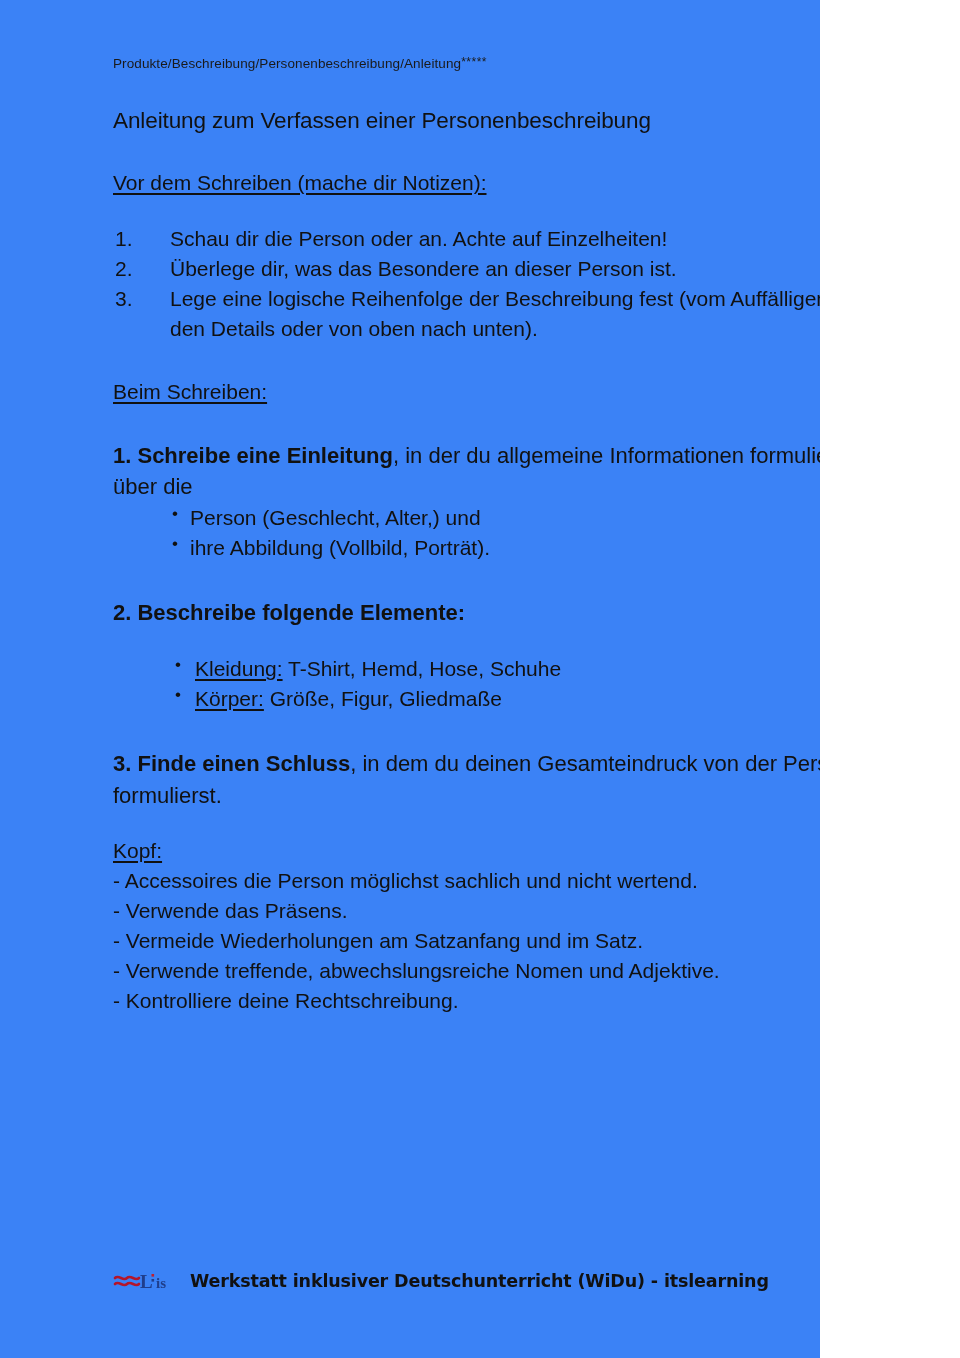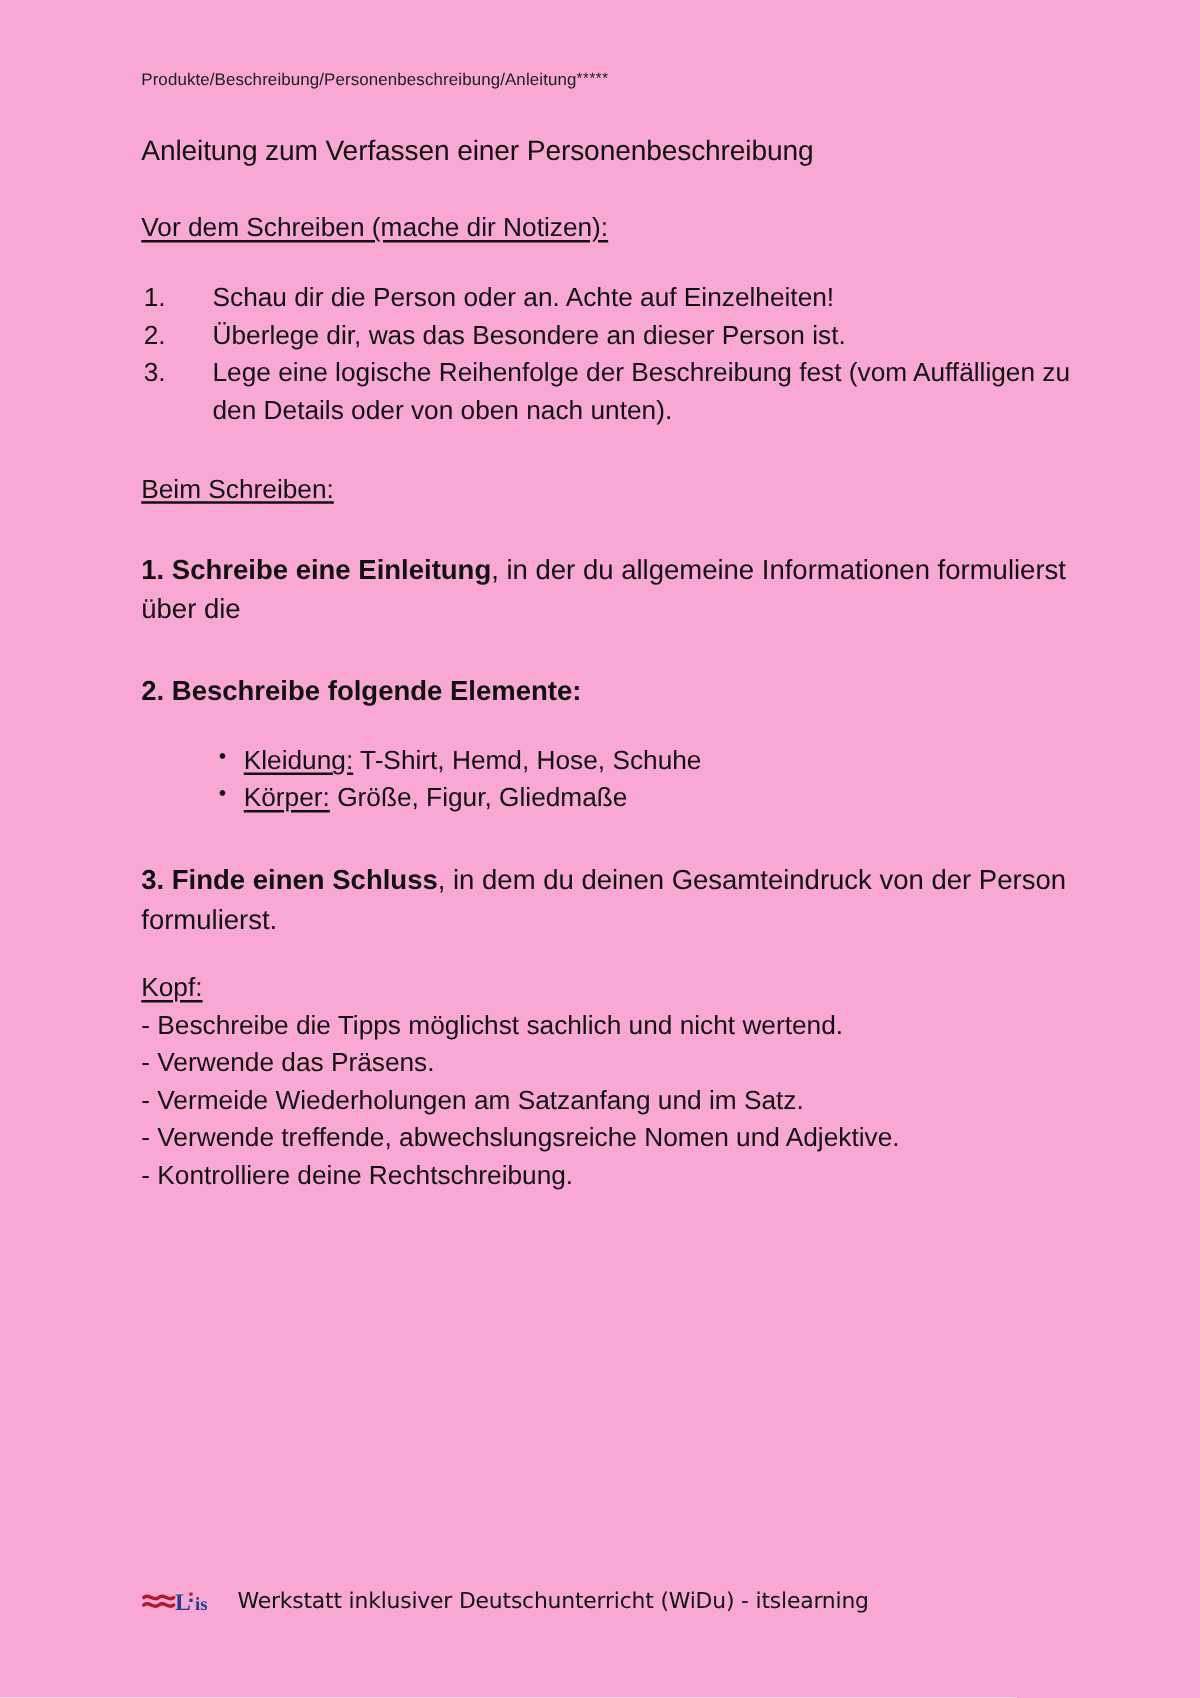--- a/index.html
+++ b/index.html
@@ -2,23 +2,23 @@
 <html><head>
 <meta charset="utf-8">
 <style>
   html, body {
     margin: 0;
     padding: 0;
     background: #ffffff;
   }
   .page {
     position: relative;
-    width: 960px;
+    width: 820px;
     height: 1358px;
-    background: #f9a8d4;
+    background: #3b82f6;
     font-family: "Liberation Sans", sans-serif;
     color: #111111;
     overflow: hidden;
   }
   .doc-header {
     position: absolute;
     left: 113px;
     top: 55px;
     font-size: 13.5px;
     letter-spacing: 0.1px;
@@ -119,21 +119,21 @@
   .footer-logo {
     width: 64px;
     height: 30px;
     display: block;
   }
   .footer-text {
     margin-left: 13px;
     font-size: 17.5px;
     color: #111111;
     font-family: "DejaVu Sans", sans-serif;
-    font-weight: 400;
+    font-weight: 700;
     letter-spacing: -0.15px;
   }
 </style>
 </head>
 <body>
 
 <div class="page">
 
   <div class="doc-header">
     <span>Produkte/Beschreibung/Personenbeschreibung/Anleitung</span><span class="stars">*****</span>
@@ -164,20 +164,24 @@
     <div class="spacer-lg"></div>
 
     <p class="section-head">Beim Schreiben:</p>
 
     <div class="spacer-lg"></div>
 
     <p class="para">
       <b>1. Schreibe eine Einleitung</b><span>, in der du allgemeine Informationen formulierst über die</span>
     </p>
 
+    <ul class="dots indent-1">
+      <li>Person (Geschlecht, Alter,) und</li>
+      <li>ihre Abbildung (Vollbild, Porträt).</li>
+    </ul>
 
     <div class="spacer-lg"></div>
 
     <p class="para">
       <b>2. Beschreibe folgende Elemente:</b>
     </p>
 
     <div class="spacer-md"></div>
 
     <ul class="dots indent-2">
@@ -192,21 +196,21 @@
     <div class="spacer-lg"></div>
 
     <p class="para">
       <b>3. Finde einen Schluss</b><span>, in dem du deinen Gesamteindruck von der Person formulierst.</span>
     </p>
 
     <div class="spacer-md"></div>
 
     <p class="section-head">Kopf:</p>
 
-    <p class="tips-line">- Beschreibe die Tipps möglichst sachlich und nicht wertend.</p>
+    <p class="tips-line">- Accessoires die Person möglichst sachlich und nicht wertend.</p>
     <p class="tips-line">- Verwende das Präsens.</p>
     <p class="tips-line">- Vermeide Wiederholungen am Satzanfang und im Satz.</p>
     <p class="tips-line">- Verwende treffende, abwechslungsreiche Nomen und Adjektive.</p>
     <p class="tips-line">- Kontrolliere deine Rechtschreibung.</p>
 
   </div>
 
   <div class="footer">
     <svg class="footer-logo" viewBox="0 0 64 30">
       <path d="M2 12 C6 8, 10 16, 14 12 C18 8, 22 16, 26 12" fill="none" stroke="#B4152A" stroke-width="2.6" stroke-linecap="round"></path>

